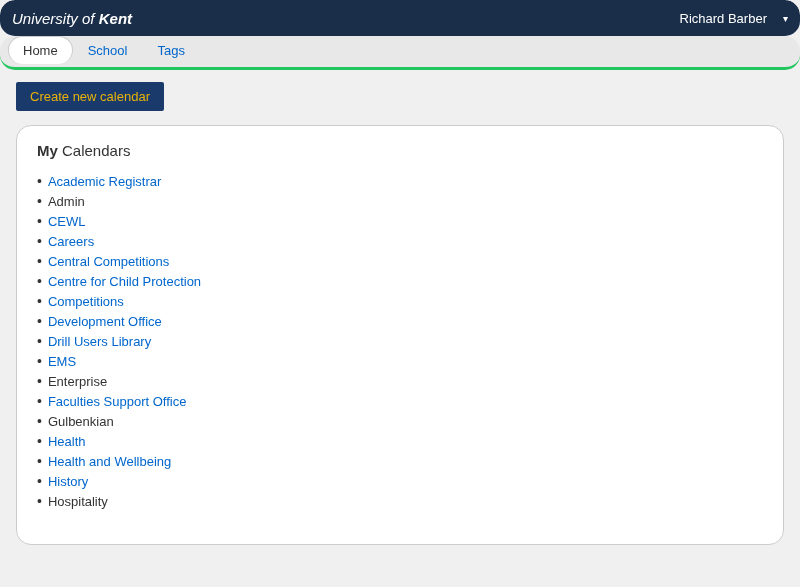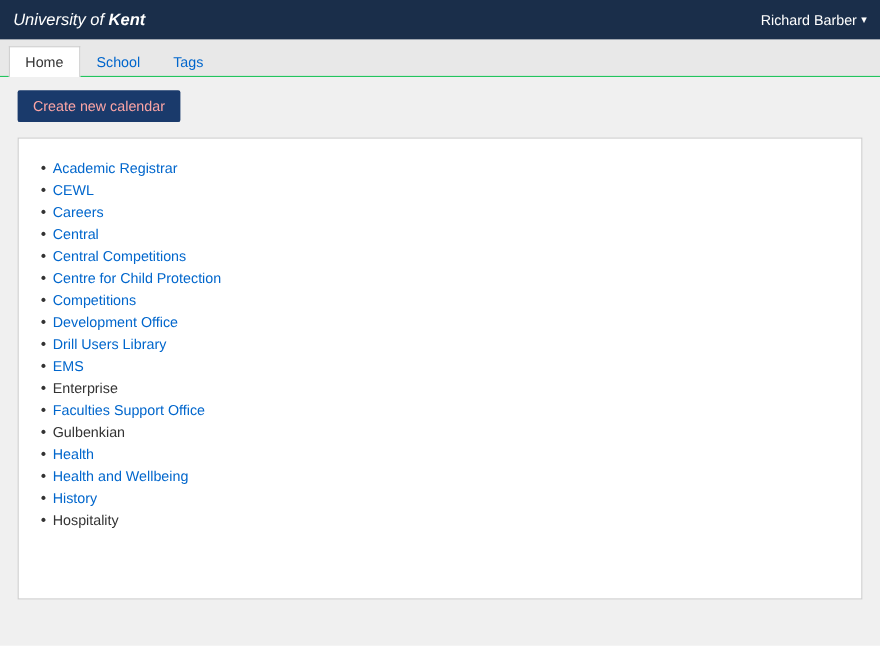--- a/index.html
+++ b/index.html
@@ -1,18 +1,19 @@
 <!DOCTYPE html>
 <html><head>
   <meta charset="utf-8">
   <style>
     * {
       box-sizing: border-box;
       margin: 0;
       padding: 0;
+      border-radius: 15px;
     }
 
     body {
       font-family: Arial, Helvetica, sans-serif;
       font-size: 13px;
       background-color: #f0f0f0;
       width: 800px;
       min-height: 587px;
       overflow-x: hidden;
     }
@@ -36,35 +37,35 @@
     .header-logo span {
       font-style: italic;
       font-weight: normal;
     }
 
     .header-user {
       color: white;
       font-size: 13px;
       display: flex;
       align-items: center;
-      gap: 4px;
+      gap: 16px;
       cursor: pointer;
       justify-content: space-between;
     }
 
     .header-user .caret {
       font-size: 10px;
     }
 
     
     .nav-bar {
       background-color: #e8e8e8;
-      border-bottom: 1px solid #22c55e;
-      display: flex;
-      align-items: flex-end;
+      border-bottom: 3px solid #22c55e;
+      display: flex;
+      align-items: flex-start;
       padding: 0 8px;
       height: 34px;
     }
 
     .nav-tab {
       padding: 6px 14px;
       font-size: 13px;
       cursor: pointer;
       border: 1px solid transparent;
       border-bottom: none;
@@ -84,21 +85,21 @@
     }
 
     
     .main-content {
       padding: 12px 16px;
     }
 
     
     .create-btn {
       background-color: #1a3a6b;
-      color: #fca5a5;
+      color: #eab308;
       border: none;
       padding: 7px 14px;
       font-size: 13px;
       cursor: pointer;
       border-radius: 2px;
       margin-bottom: 14px;
     }
 
     
     .calendar-box {
@@ -169,33 +170,37 @@
 <div class="nav-bar">
   <div class="nav-tab active">Home</div>
   <div class="nav-tab">School</div>
   <div class="nav-tab">Tags</div>
 </div>
 
 <div class="main-content">
   <button class="create-btn">Create new calendar</button>
 
   <div class="calendar-box">
+    <div class="calendar-box-title">
+      <strong>My</strong>
+      <span> Calendars</span>
+    </div>
 
     <ul class="calendar-list" id="calendar-list">
     <li>
           <a href="#">Academic Registrar</a>
         </li>
         <li>
+          <span>Admin</span>
+        </li>
+        <li>
           <a href="#">CEWL</a>
         </li>
         <li>
           <a href="#">Careers</a>
-        </li>
-        <li>
-          <a href="#">Central</a>
         </li>
         <li>
           <a href="#">Central Competitions</a>
         </li>
         <li>
           <a href="#">Centre for Child Protection</a>
         </li>
         <li>
           <a href="#">Competitions</a>
         </li>

